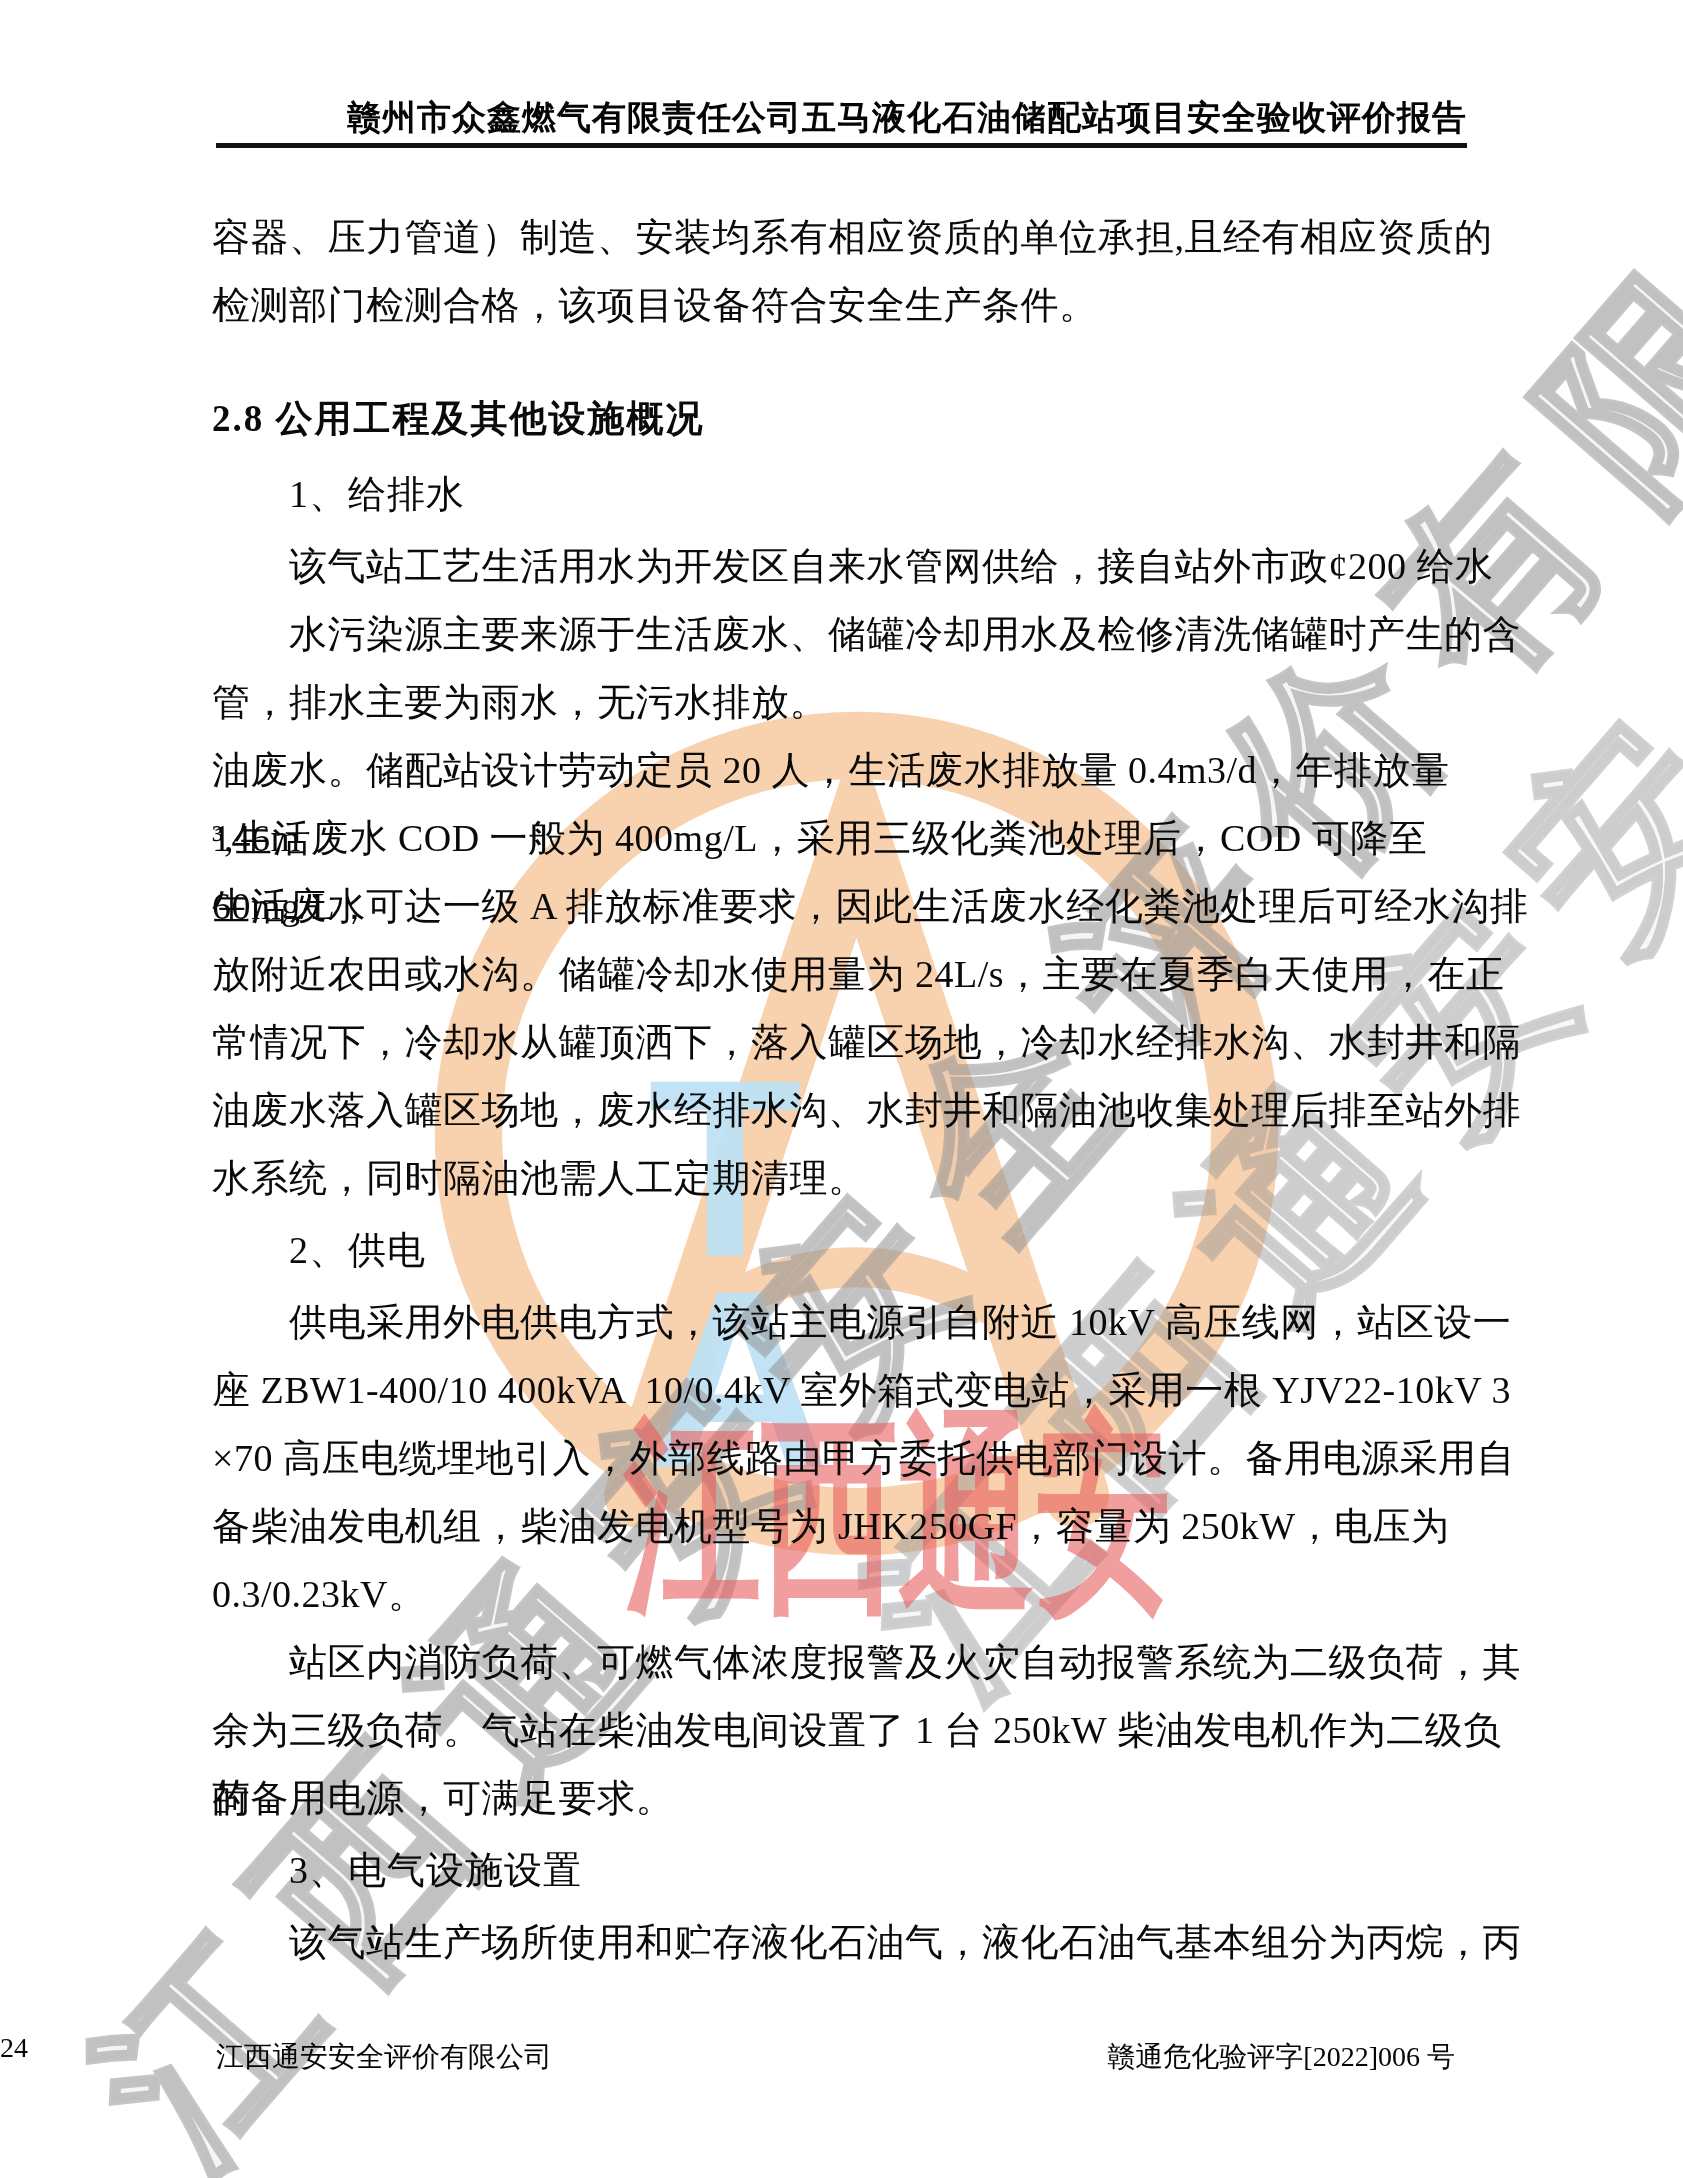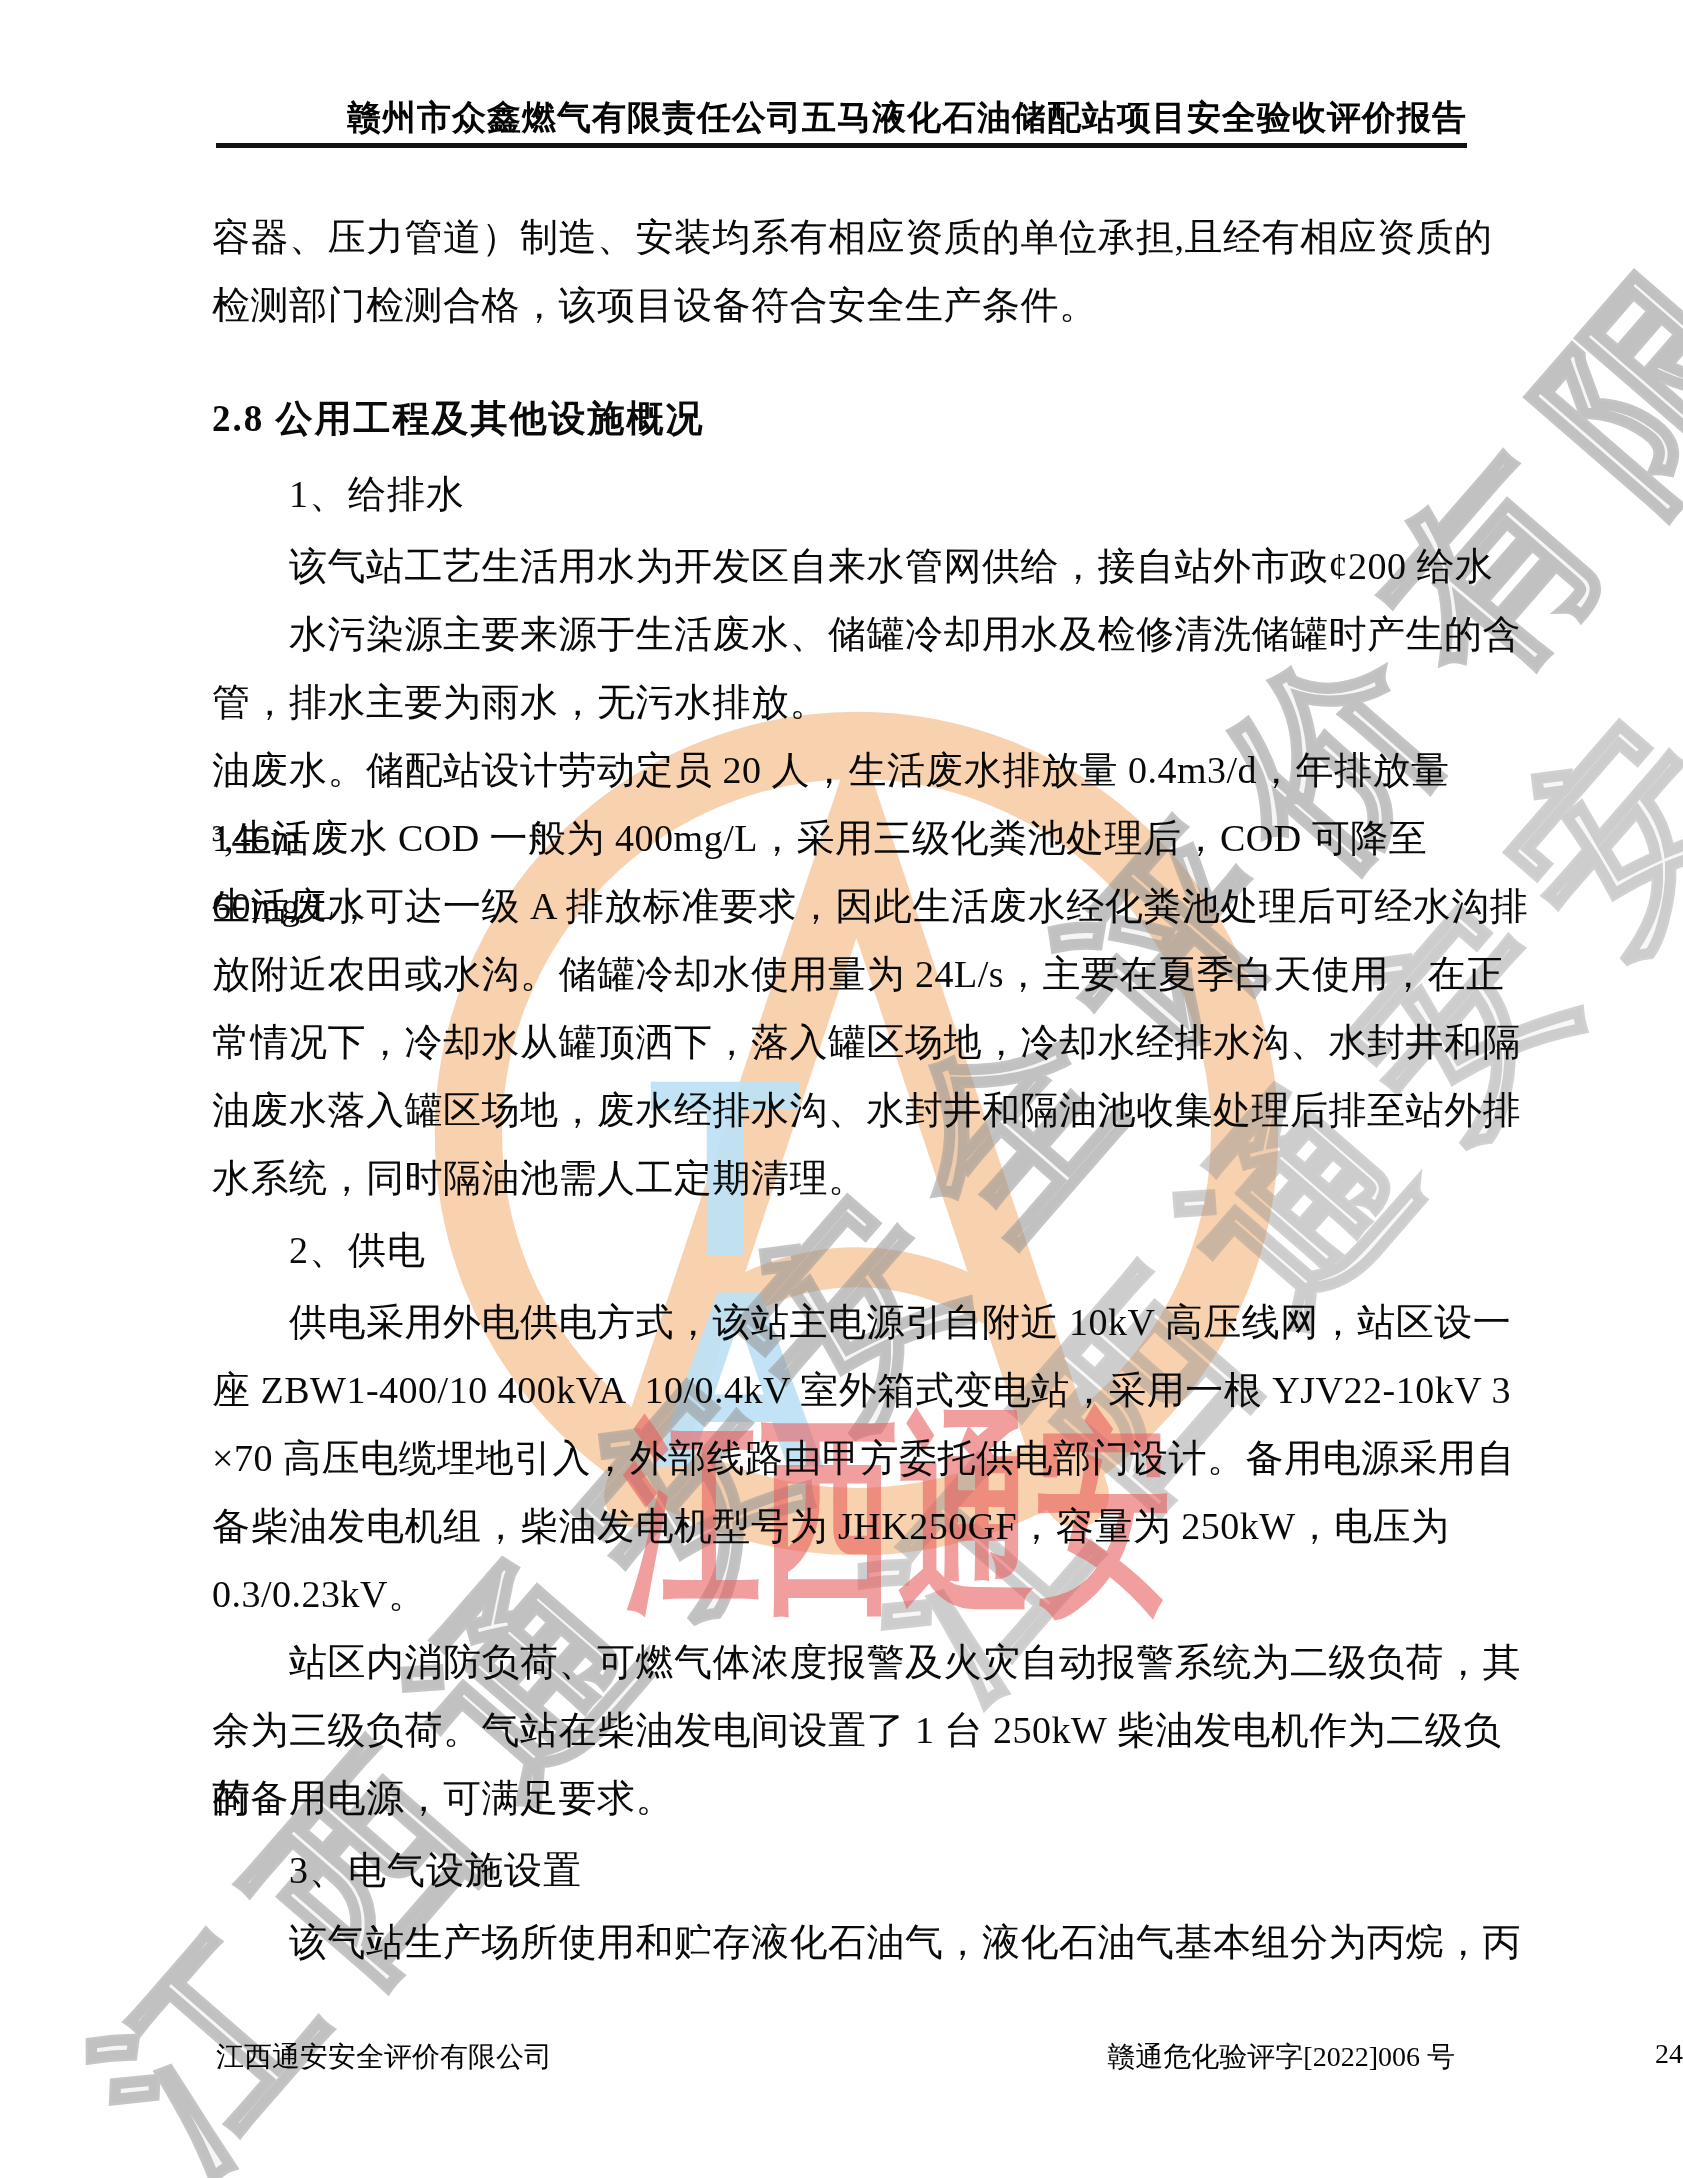--- a/index.html
+++ b/index.html
@@ -102,21 +102,21 @@
   }
 
   #footer {
     position: absolute;
     left: 0; right: 0; top: 2032px;
     height: 44px;
     font-size: 28px;
     color: #060606;
   }
   .footer-company { position: absolute; left: 216px; top: 6px; }
-  .footer-page    { position: absolute; left: 0; right: 0; top: 6px; text-align: right; }
+  .footer-page    { position: absolute; left: 0; right: 0; top: 0; text-align: left; }
   .footer-doc     { position: absolute; right: 228px; top: 6px; }
 </style>
 </head>
 <body>
 
 <div id="page">
 
   <div id="watermark">
 
     <svg class="wm-logo" width="891" height="891" viewBox="0 0 900 900" aria-hidden="true">

